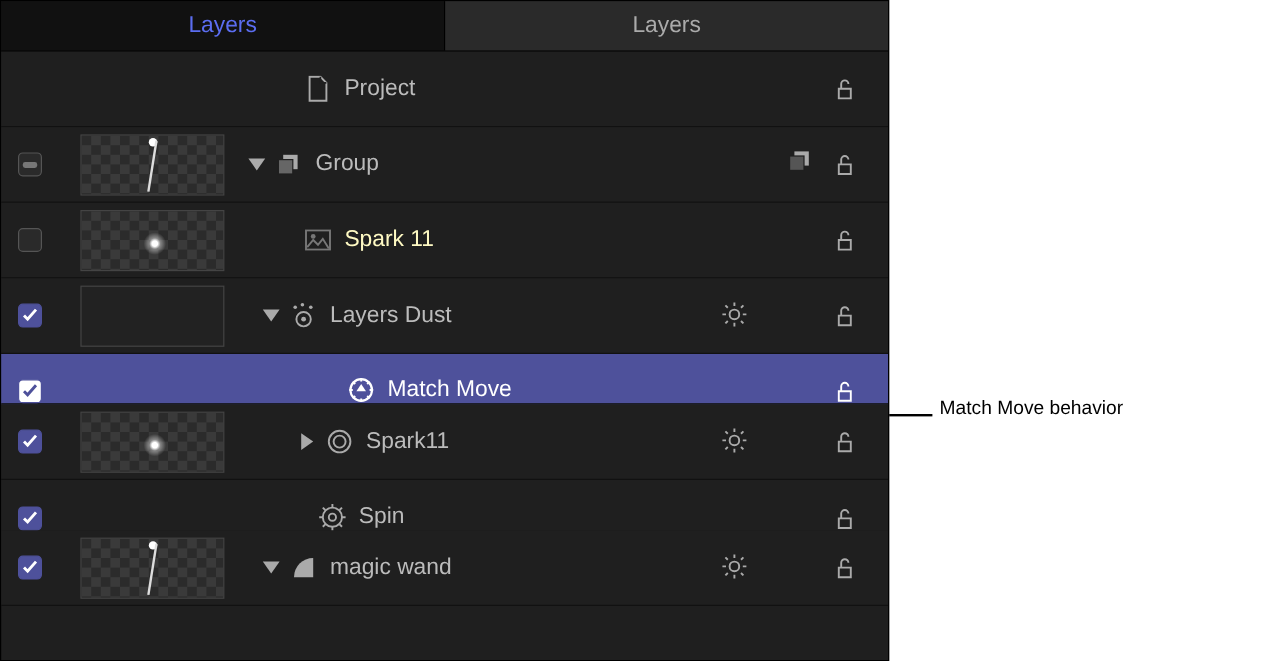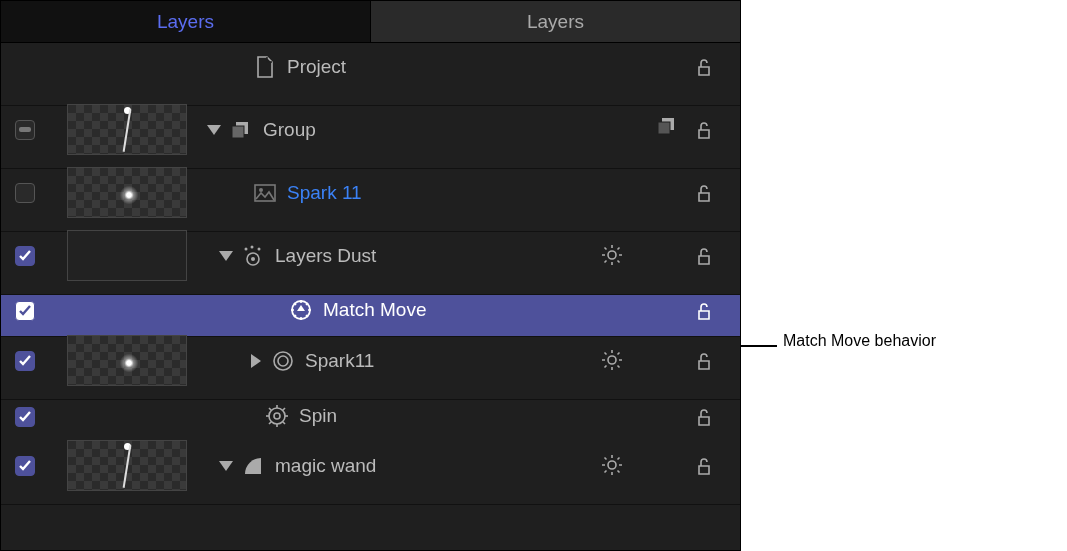--- a/index.html
+++ b/index.html
@@ -45,21 +45,21 @@
     color: #5b6df0;
     font-weight: 500;
   }
   .rows { flex: 1; display: flex; flex-direction: column; }
   .row {
     display: flex;
     align-items: center;
     height: 63px;
     border-bottom: 1px solid #111;
     background: #1f1f1f;
-    padding: 0 18px 15px 0;
+    padding: 0 18px 0 0;
     white-space: nowrap;
   }
   .row.short { height: 42px; align-items: flex-end; }
   .row.selected { background: #4e519b; color: #fff; }
   .chkcol {
     width: 48px;
     display: flex;
     justify-content: center;
     align-items: center;
   }
@@ -111,21 +111,21 @@
     position:absolute; left:50px; top:16px;
     width:22px; height:22px; border-radius:50%;
     background: radial-gradient(circle, #fff 0%, #fff 15%, rgba(255,255,255,0.4) 30%, rgba(255,255,255,0) 60%);
   }
   .thumb.blank { background:#222; }
   .disclosure { width:18px; display:flex; justify-content:center; margin-right:6px;}
   .tri { width:0; height:0; border-left:7px solid transparent; border-right:7px solid transparent; border-top:10px solid #aaa;}
   .tri.right { border-top:7px solid transparent; border-bottom:7px solid transparent; border-left:10px solid #aaa; border-right:none;}
   .icon { width:24px; height:22px; display:flex; align-items:center; justify-content:center; margin-right:10px;}
   .label { font-size:19px; color:#bbb; }
-  .label.dim { color:#3b82f6;}
+  .label.dim { color:#fef9c3;}
   .label.under { }
   .row.selected .label { color:#fff; }
   .spacer { flex: 1; }
   .gear { width:26px; height:26px; margin-right:60px; }
   .lockcol { width:36px; display:flex; justify-content:center; }
   .pad-a { width: 204px; }
   .callout {
     flex:1;
     position: relative;
   }

